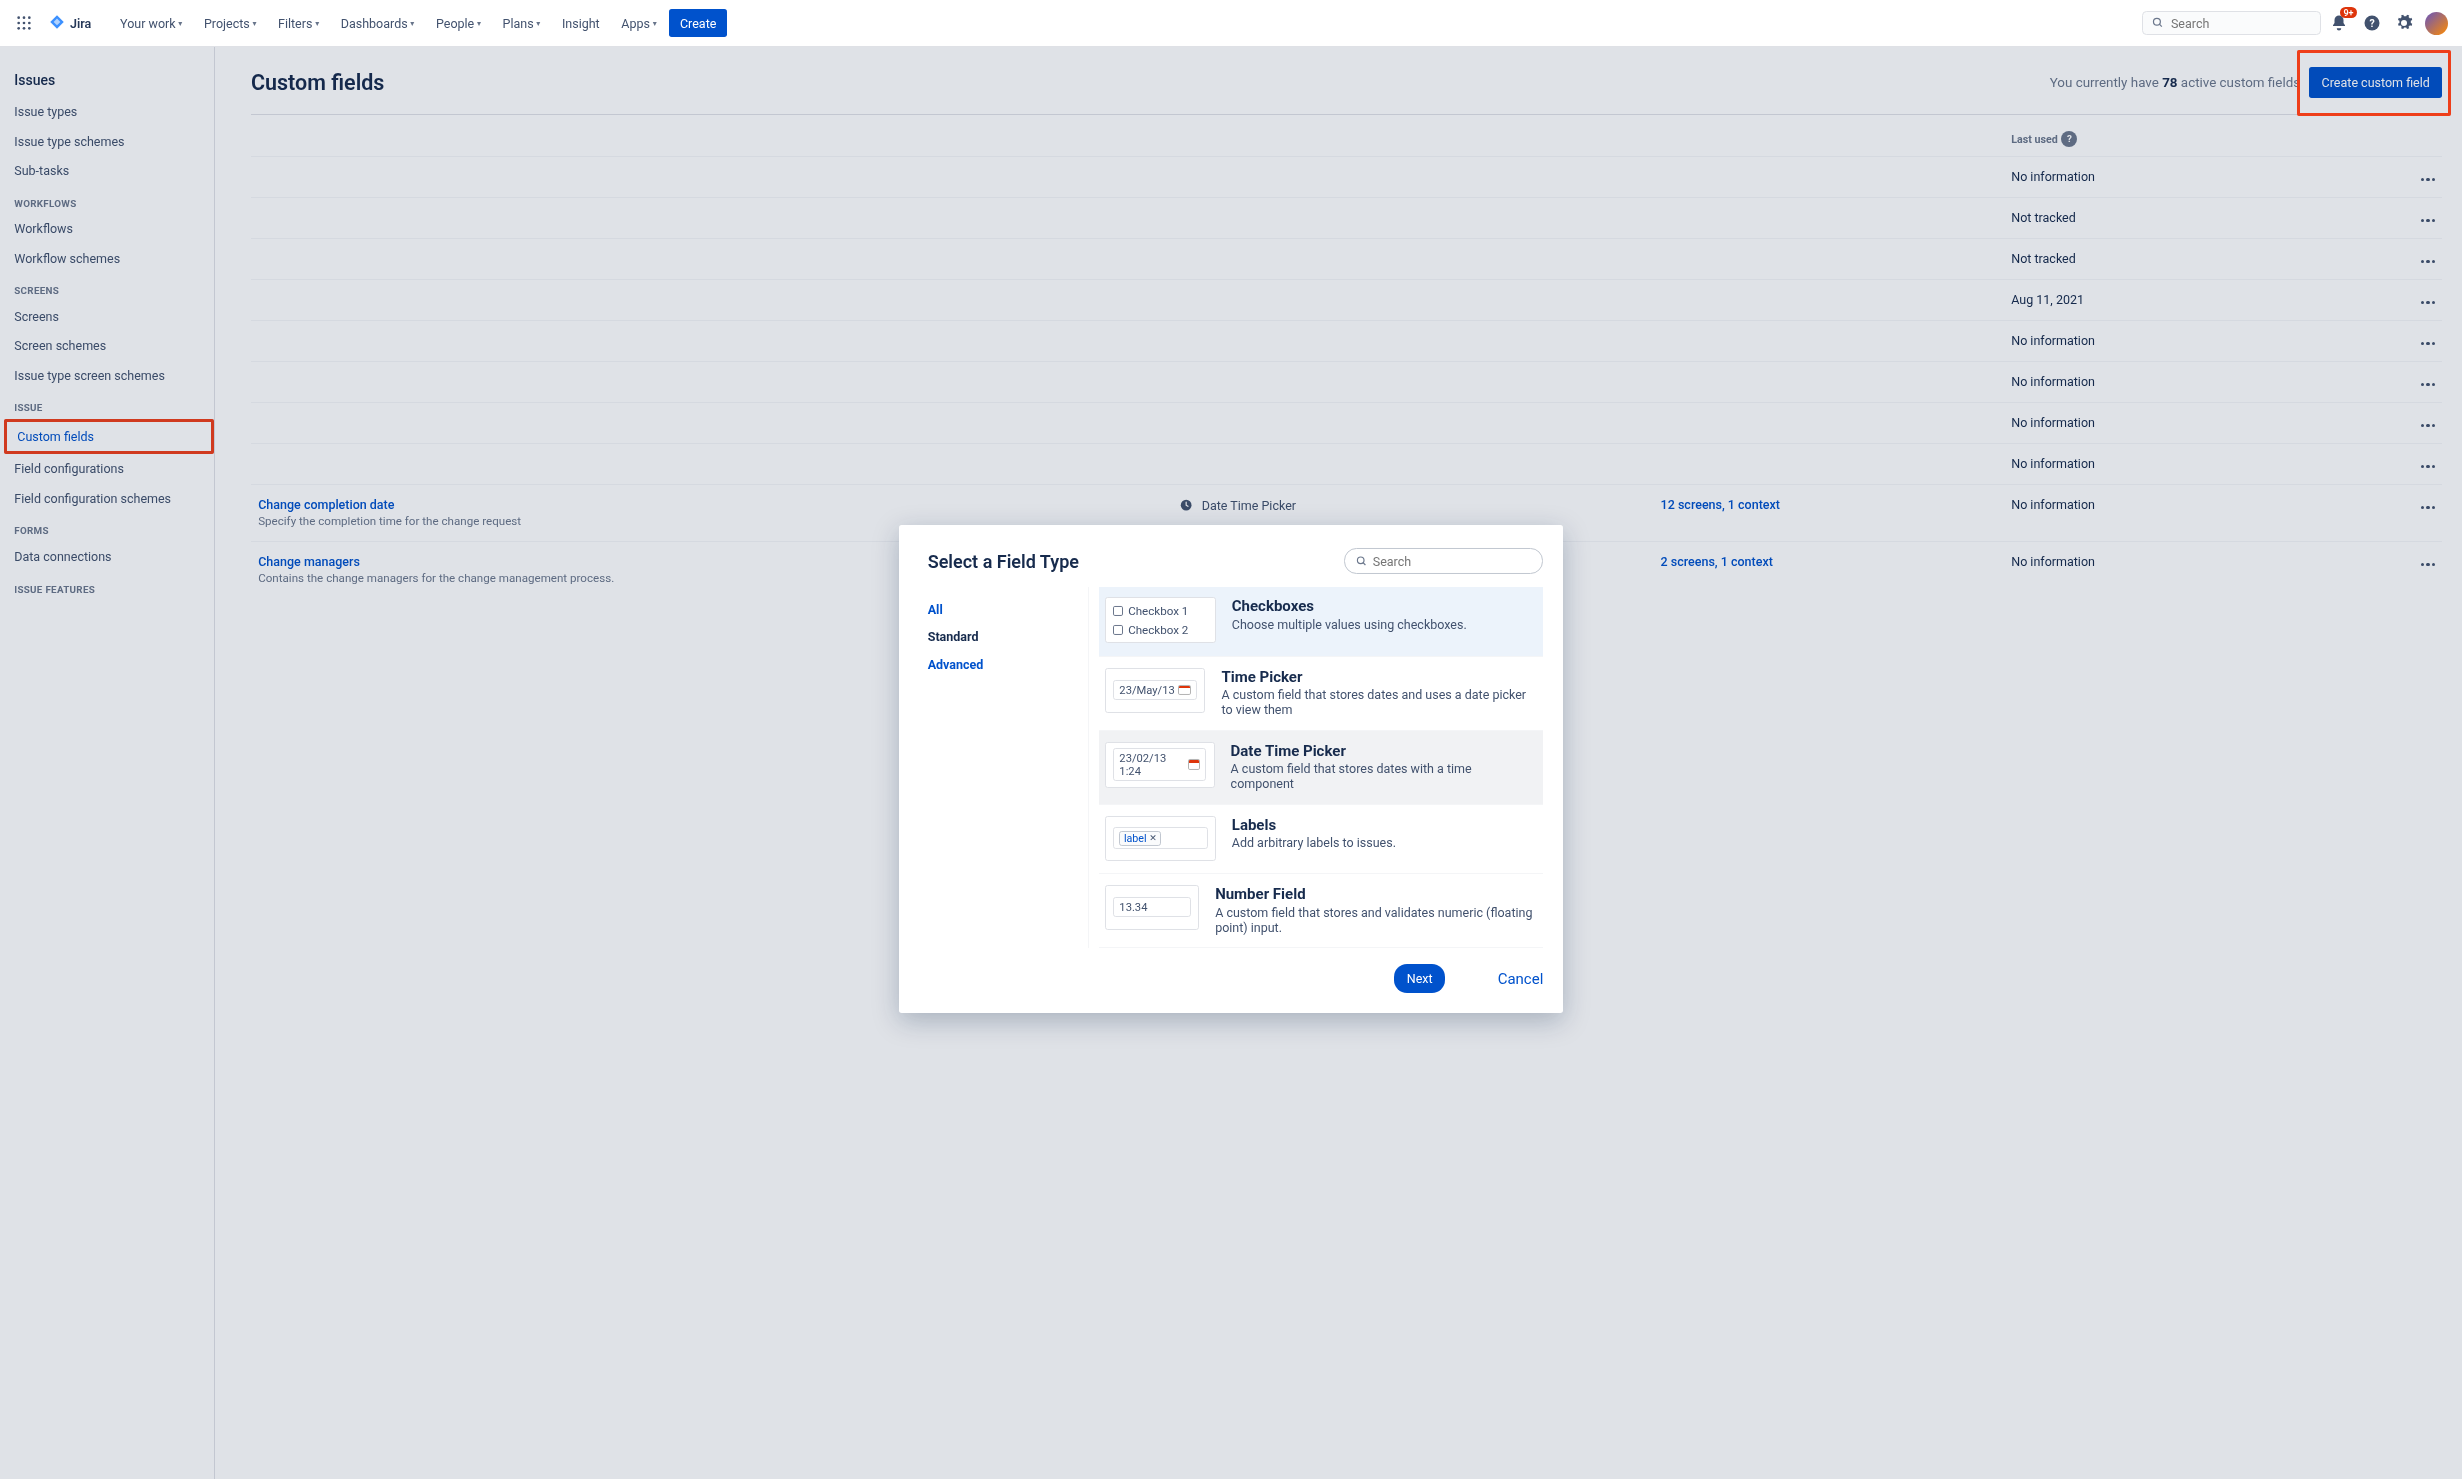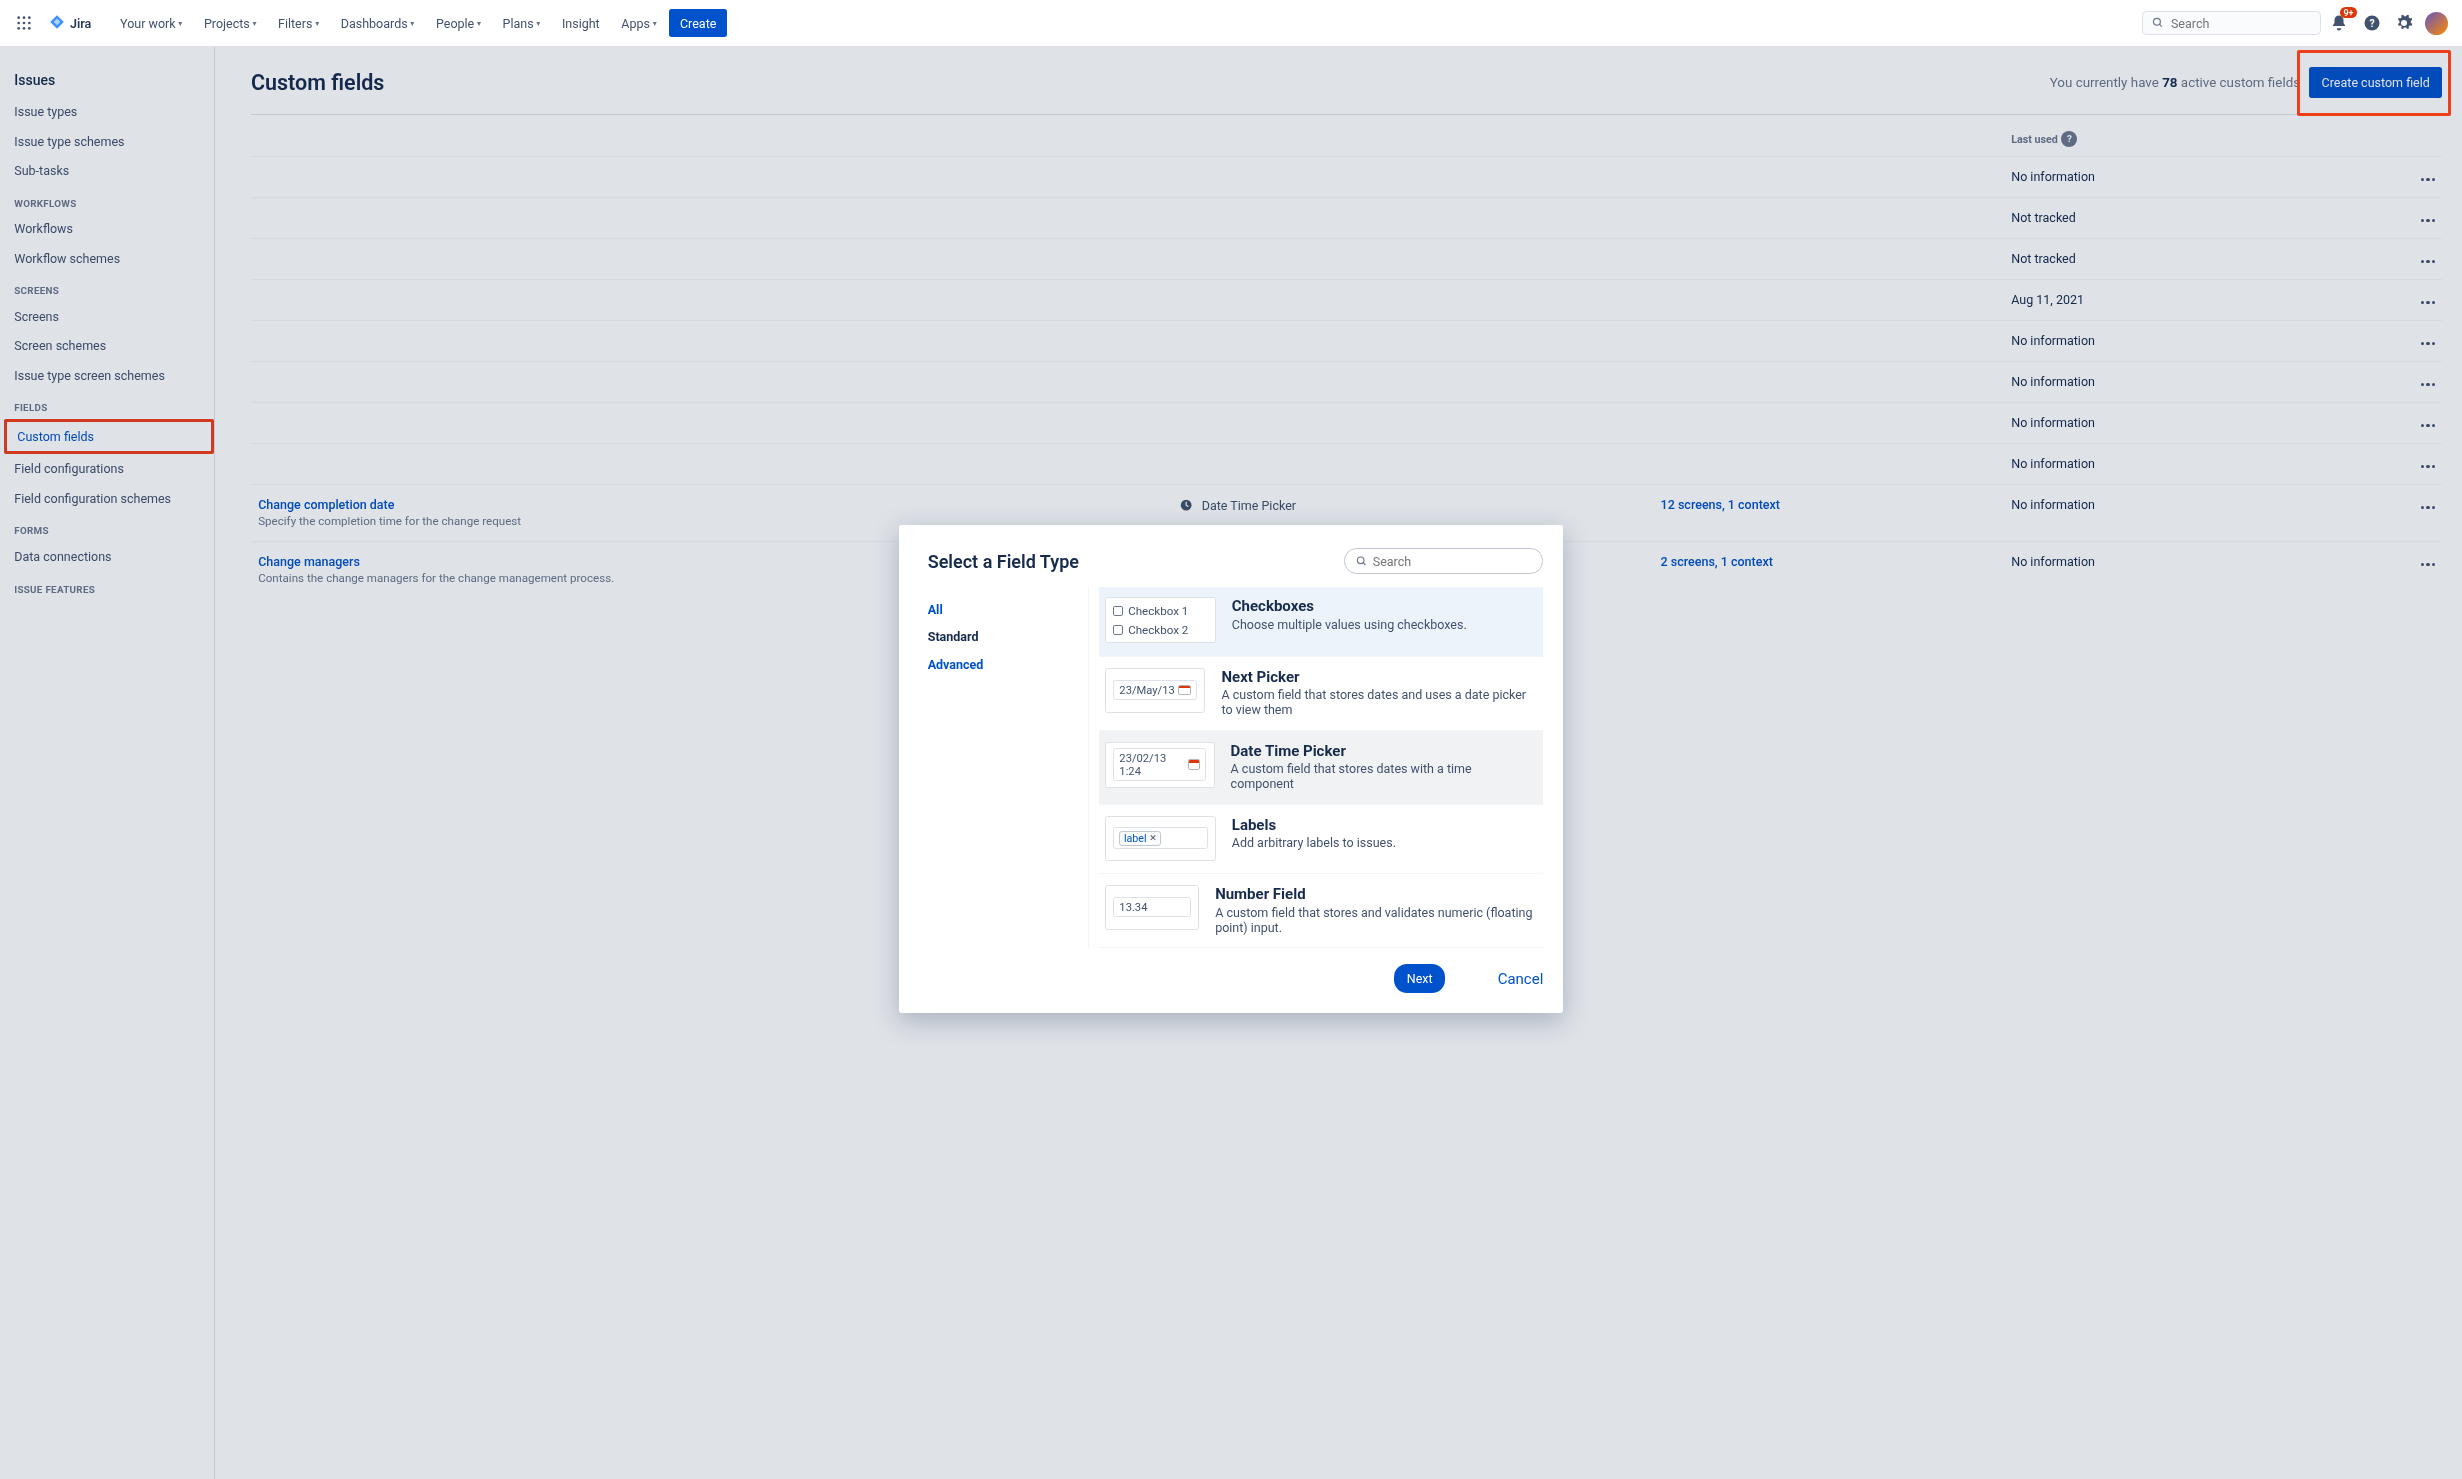--- a/index.html
+++ b/index.html
@@ -190,21 +190,21 @@
 
     <div class="sec-title">WORKFLOWS</div>
     <div class="side-item">Workflows</div>
     <div class="side-item">Workflow schemes</div>
 
     <div class="sec-title">SCREENS</div>
     <div class="side-item">Screens</div>
     <div class="side-item">Screen schemes</div>
     <div class="side-item">Issue type screen schemes</div>
 
-    <div class="sec-title">FIELDS</div>
+    <div class="sec-title">ISSUE</div>
     <div class="anno-sidebar-item">
       <div class="side-item active">Custom fields</div>
     </div>
     <div class="side-item">Field configurations</div>
     <div class="side-item">Field configuration schemes</div>
 
     <div class="sec-title">FORMS</div>
     <div class="side-item">Data connections</div>
 
     <div class="sec-title">ISSUE FEATURES</div>
@@ -414,21 +414,21 @@
           </div>
         </div>
         <div class="field-row">
           <div class="thumb">
             <div class="inp">
               <span>23/May/13</span>
               <span class="cal-ico"></span>
             </div>
           </div>
           <div class="field-meta">
-            <div class="ft-title">Next Picker</div>
+            <div class="ft-title">Time Picker</div>
             <div class="ft-desc">A custom field that stores dates and uses a date picker to view them</div>
           </div>
         </div>
         <div class="field-row hover">
           <div class="thumb">
             <div class="inp">
               <span>23/02/13 1:24</span>
               <span class="cal-ico"></span>
             </div>
           </div>

